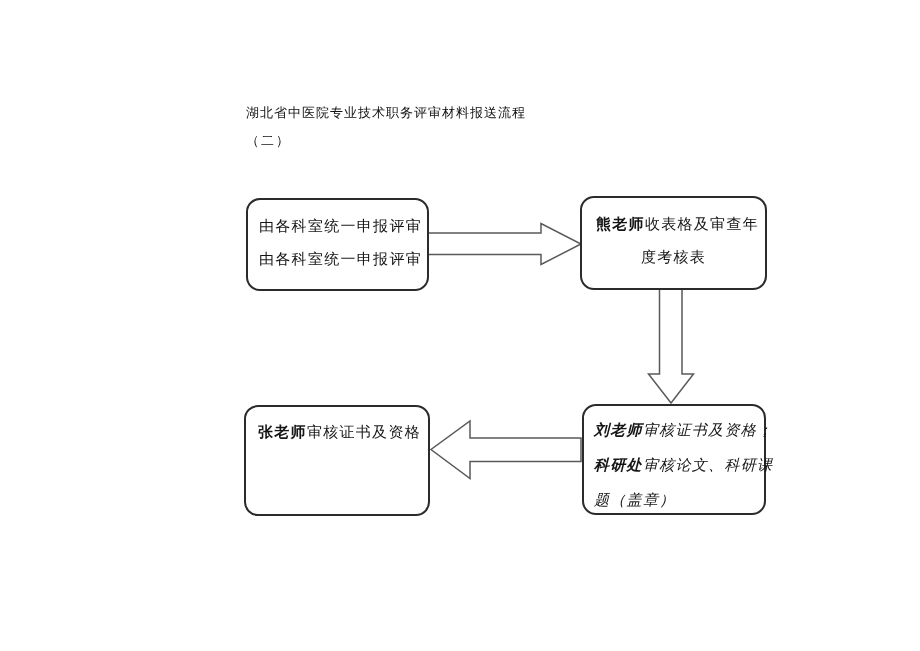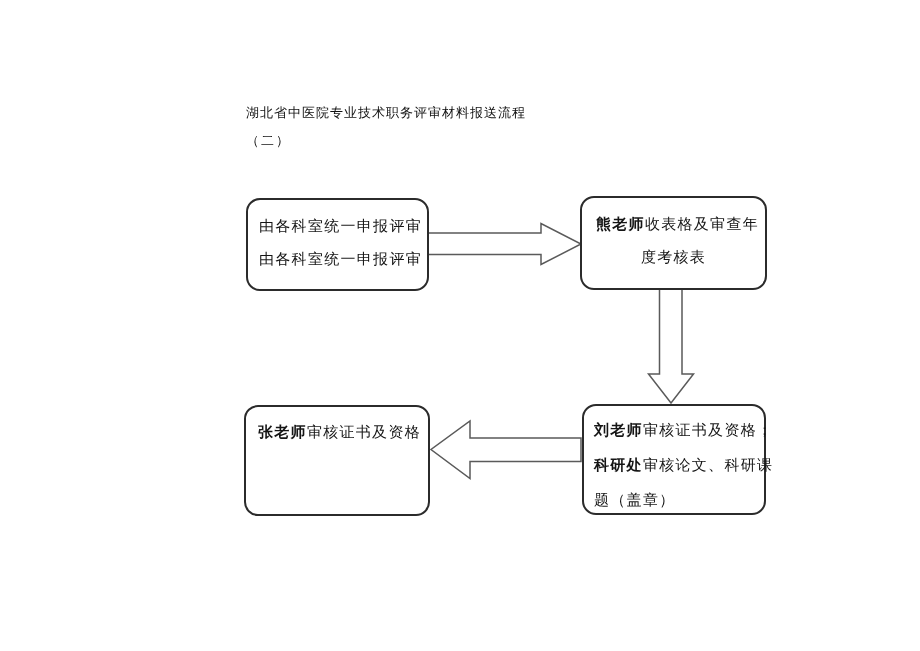--- a/index.html
+++ b/index.html
@@ -60,20 +60,21 @@
   #box1 .line { line-height: 33px; }
   #box2 {
     left: 580px; top: 196px; width: 187px; height: 94px;
     padding: 10px 6px 8px 14px;
   }
   #box2 .line { line-height: 33px; }
   #box2 .line.centered { text-align: center; padding-right: 8px; }
   #box3 {
     left: 582px; top: 404px; width: 184px; height: 111px;
     padding: 7px 2px 0 10px;
+    font-style: italic;
   }
   #box3 .line { line-height: 35px; }
   #box4 {
     left: 244px; top: 405px; width: 186px; height: 111px;
     padding: 7px 6px 0 12px;
   }
   #box4 .line { line-height: 36px; }
 </style>
 </head>
 <body>

